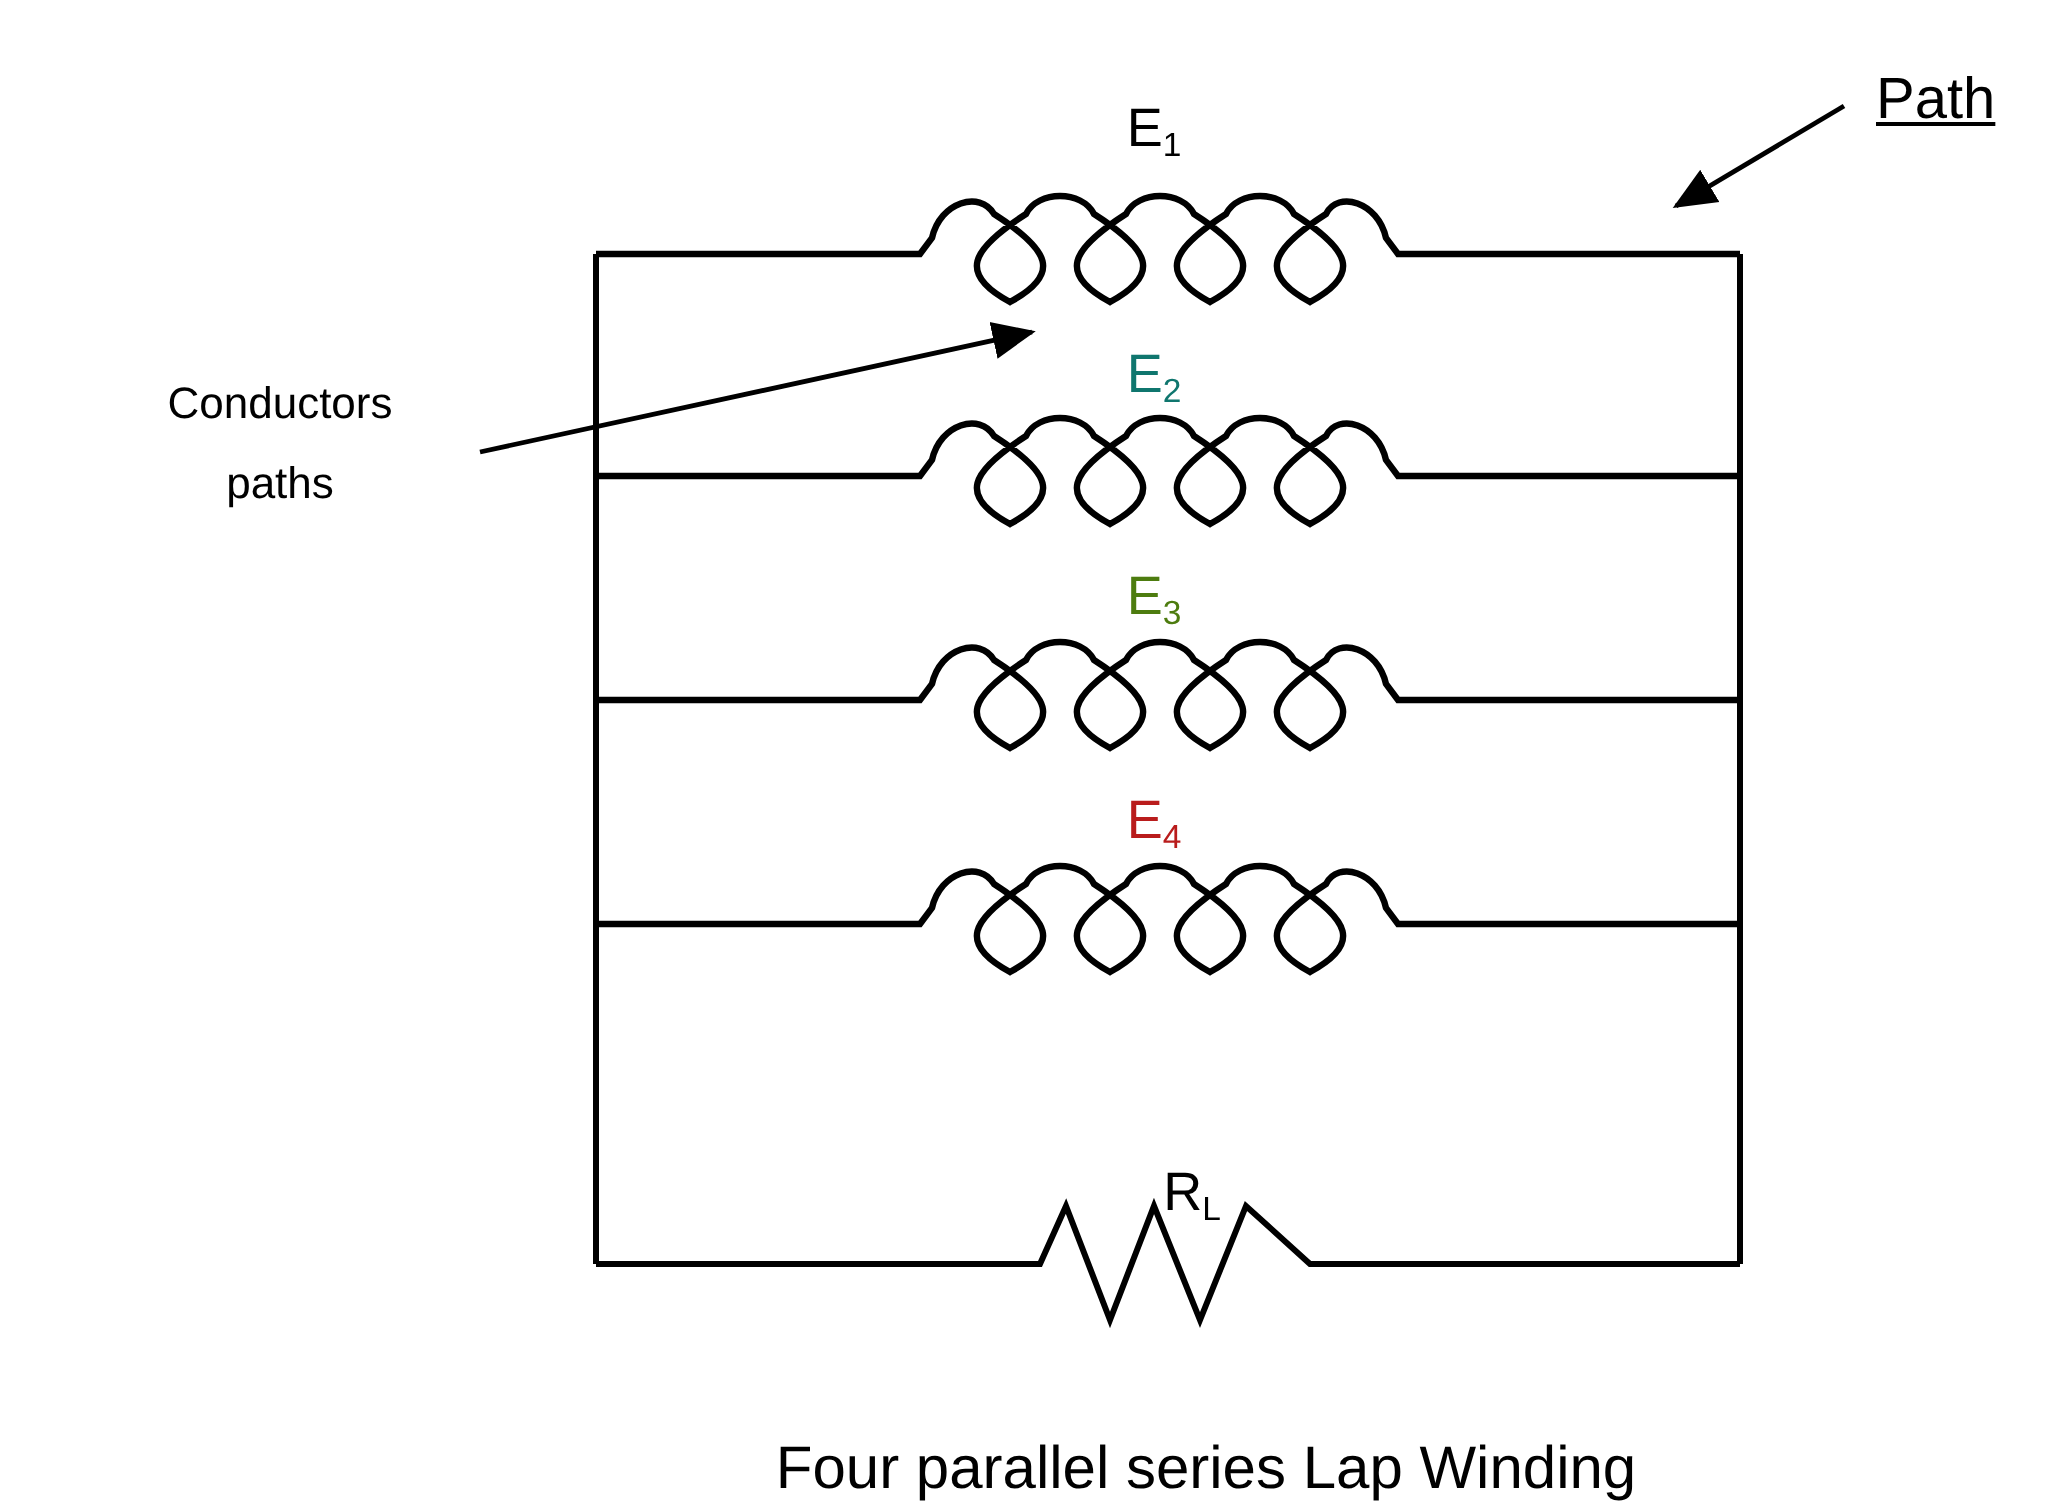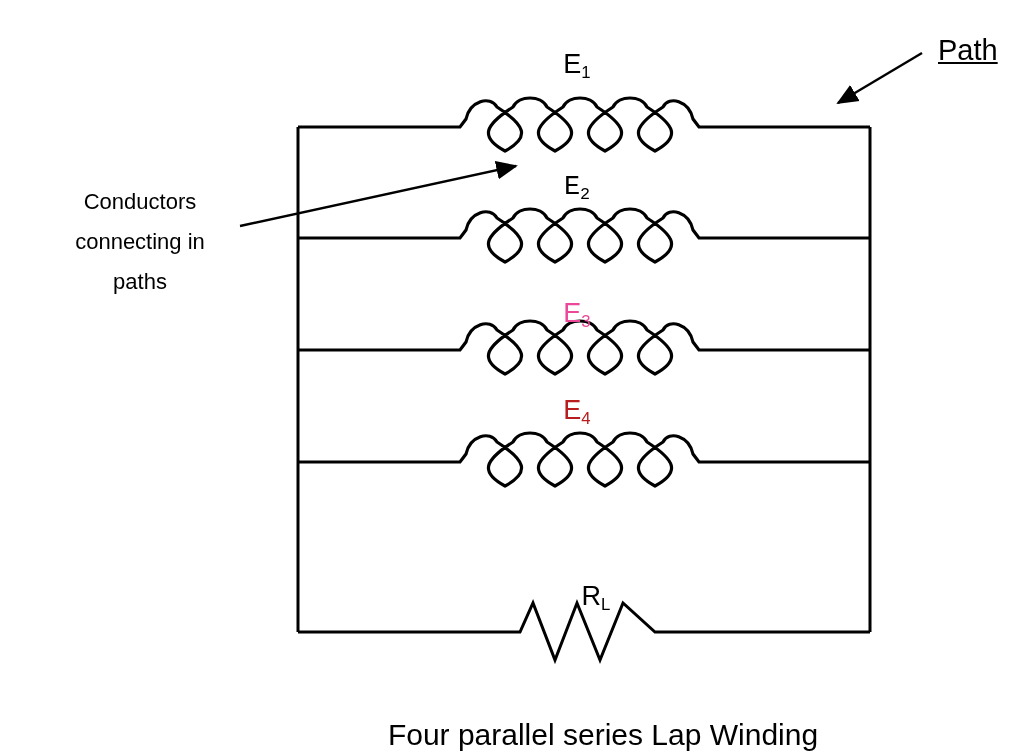--- a/index.html
+++ b/index.html
@@ -99,31 +99,30 @@
     <path class="wire coil-row" style="stroke-width:3.2" stroke="#000000" d="M 298 442 H 460 L 466 434 C 470 416 490 410 497 422 C 525 440 531 452 505 466 C 479 452 485 440 513 422 C 519 410 541 410 547 422 C 575 440 581 452 555 466 C 529 452 535 440 563 422 C 569 410 591 410 597 422 C 625 440 631 452 605 466 C 579 452 585 440 613 422 C 619 410 641 410 647 422 C 675 440 681 452 655 466 C 629 452 635 440 663 422 C 669 410 689 416 693 434 L 699 442 H 870"></path>
 
     <path class="wire" d="M 298 612 H 520 L 533 583 L 555 640 L 577 583 L 600 640 L 623 583 L 655 612 H 870" stroke="#000000"></path>
 
     <path class="arrow-line" d="M 922 33 L 838 83" marker-end="url(#arrowhead)" stroke="#000000"></path>
     <path class="arrow-line" d="M 240 206 L 516 146" marker-end="url(#arrowhead)" stroke="#000000"></path>
   </svg>
 
   <div class="label coil-label" style="left: 577px; top: 29px; color: rgb(0, 0, 0);"><span>E</span><sub>1</sub></div>
 
-  <div class="label coil-label" style="left: 577px; top: 152px; color: #000000; font-family: Liberation Mono, monospace;"><span>E</span><sub>2</sub></div>
+  <div class="label coil-label" style="left: 577px; top: 152px; color: #0f766e;"><span>E</span><sub>2</sub></div>
 
-  <div class="label coil-label" style="left: 577px; top: 278px; color: #ec4899;"><span>E</span><sub>3</sub></div>
+  <div class="label coil-label" style="left: 577px; top: 263px; color: #4d7c0f;"><span>E</span><sub>3</sub></div>
 
   <div class="label coil-label" style="left: 577px; top: 375px; color: #b91c1c;"><span>E</span><sub>4</sub></div>
 
   <div class="label load-label" style="left: 596px; top: 561px; color: rgb(0, 0, 0);"><span>R</span><sub>L</sub></div>
 
   <div class="label path-label" style="left: 938px; top: 14px; color: rgb(0, 0, 0); text-decoration: underline;">Path</div>
 
   <div class="label conductors-label" style="left: 30px; top: 162px; width: 220px; color: rgb(0, 0, 0);">
     <span>Conductors</span>
-    <span>connecting in</span>
     <span>paths</span>
   </div>
 
   <div class="label caption" style="left: 303px; top: 697px; width: 600px; color: rgb(0, 0, 0);">Four parallel series Lap Winding</div>
 
 </div>
 
 </body></html>

